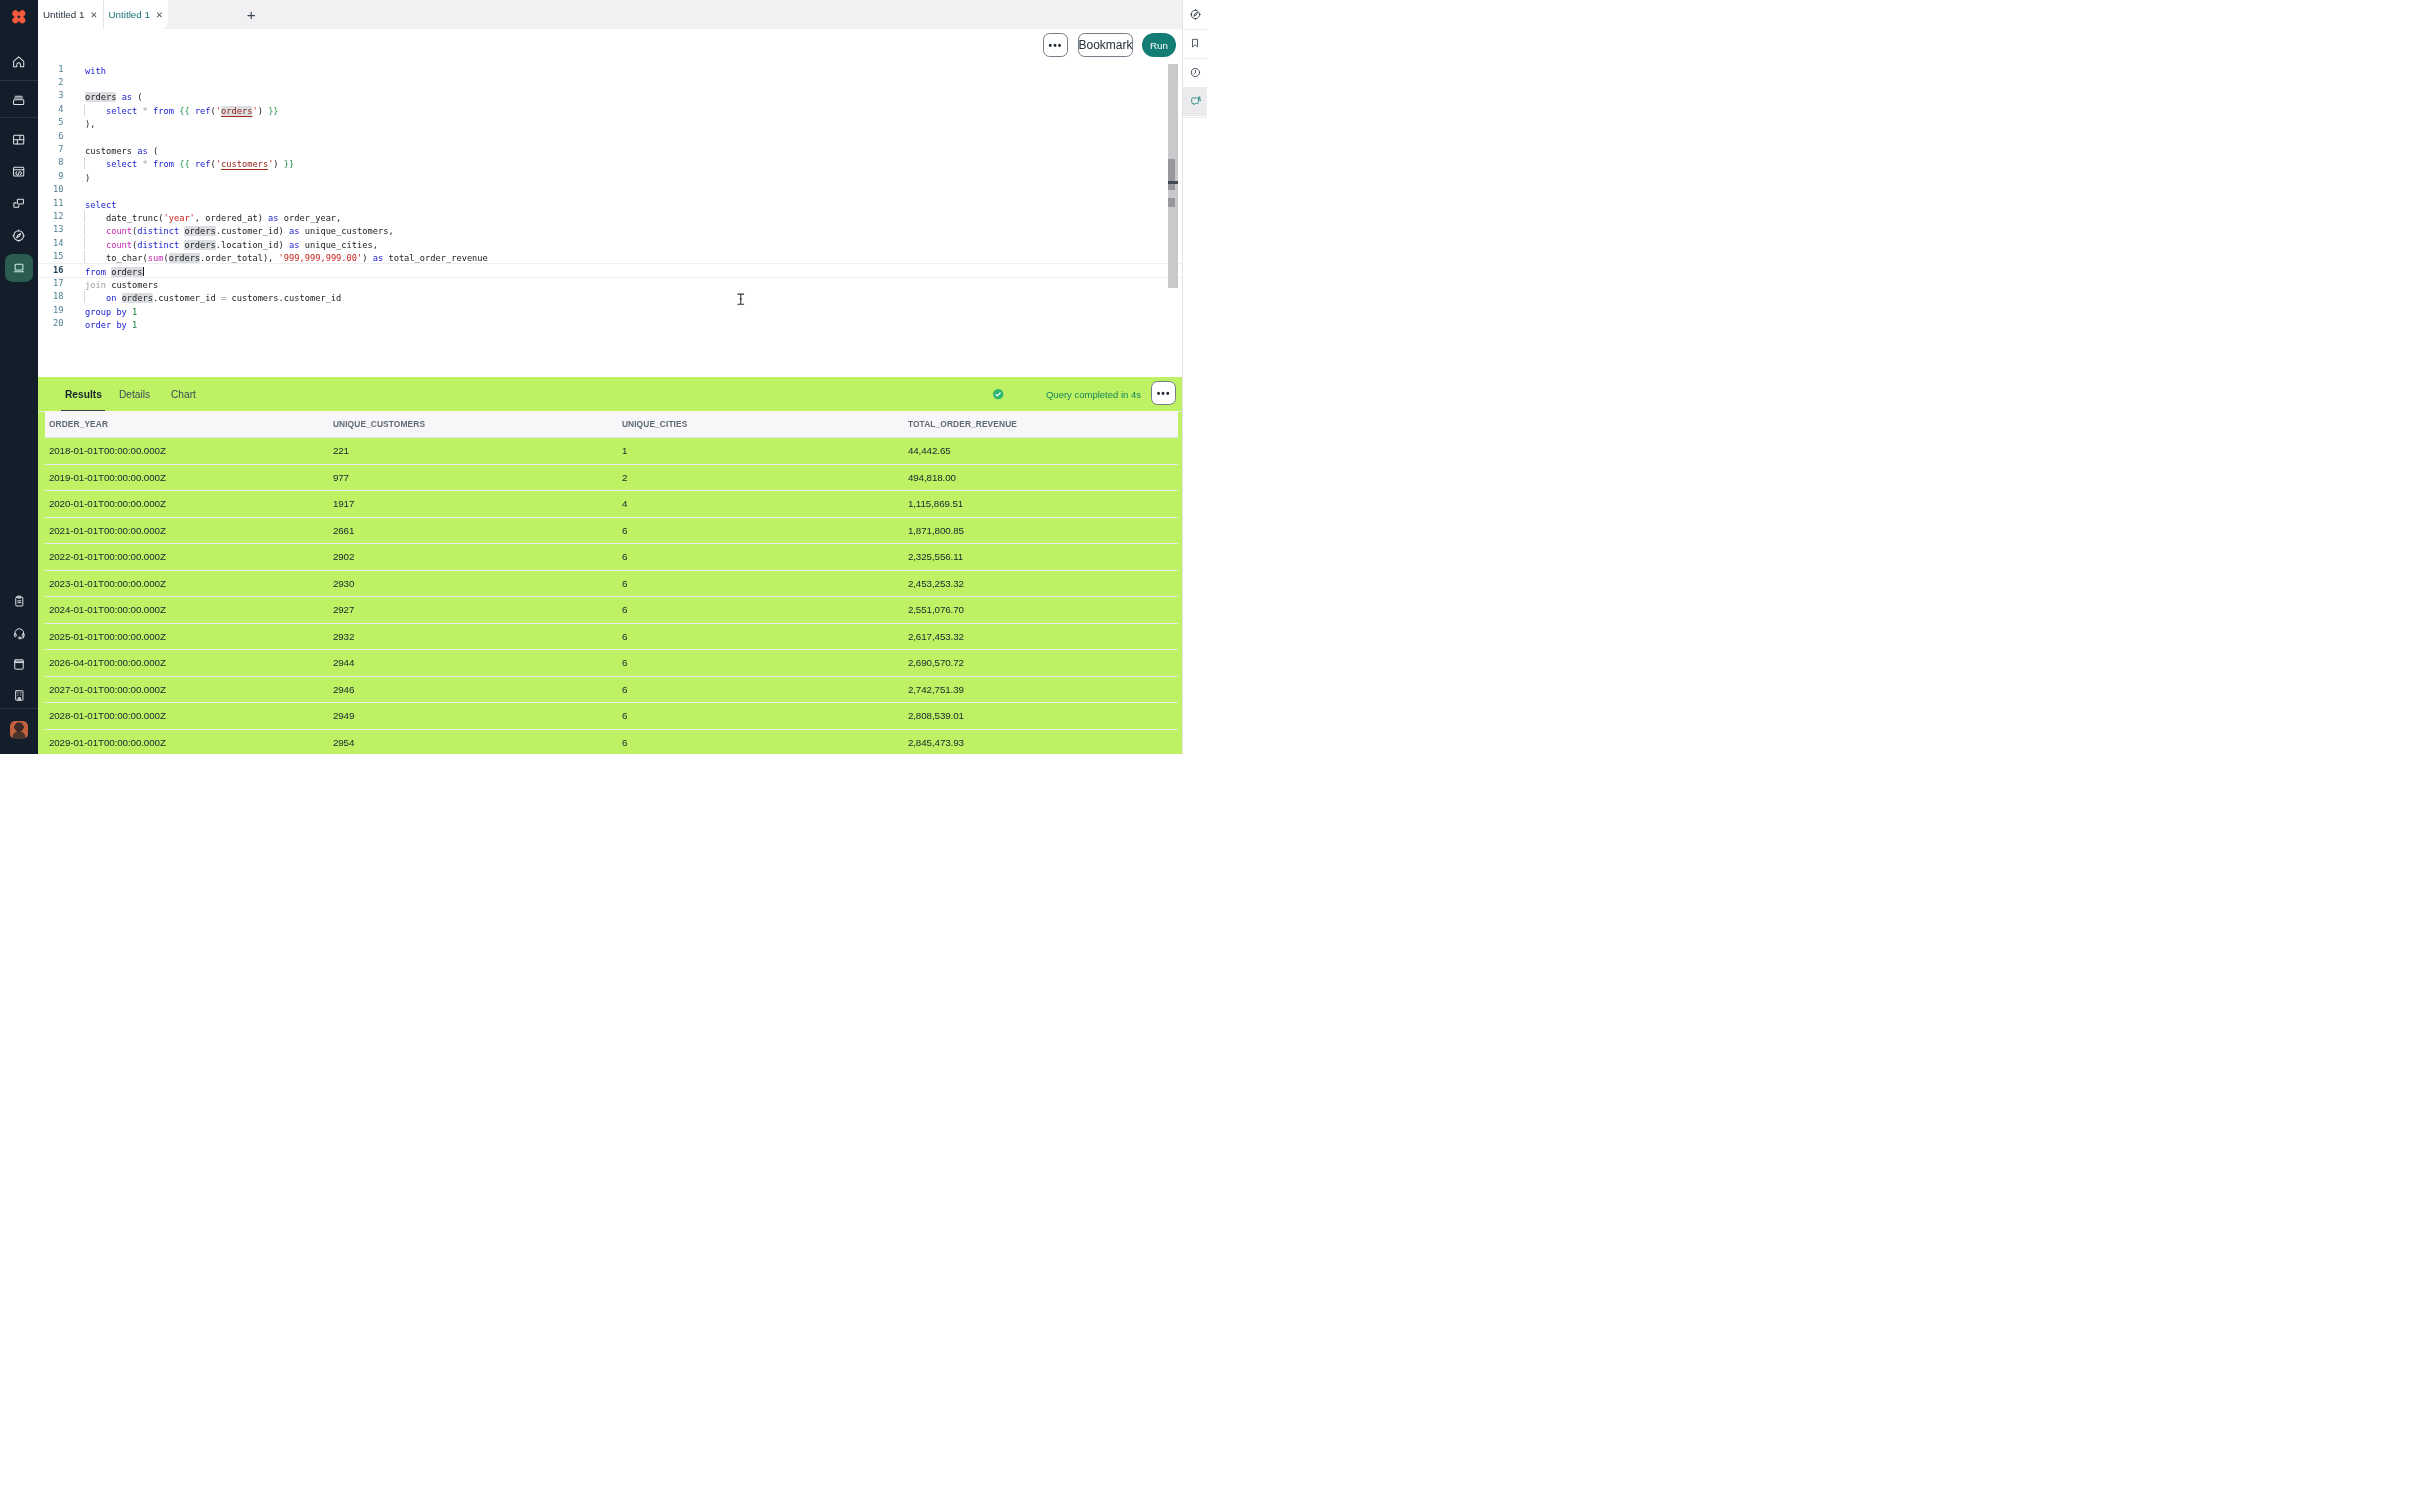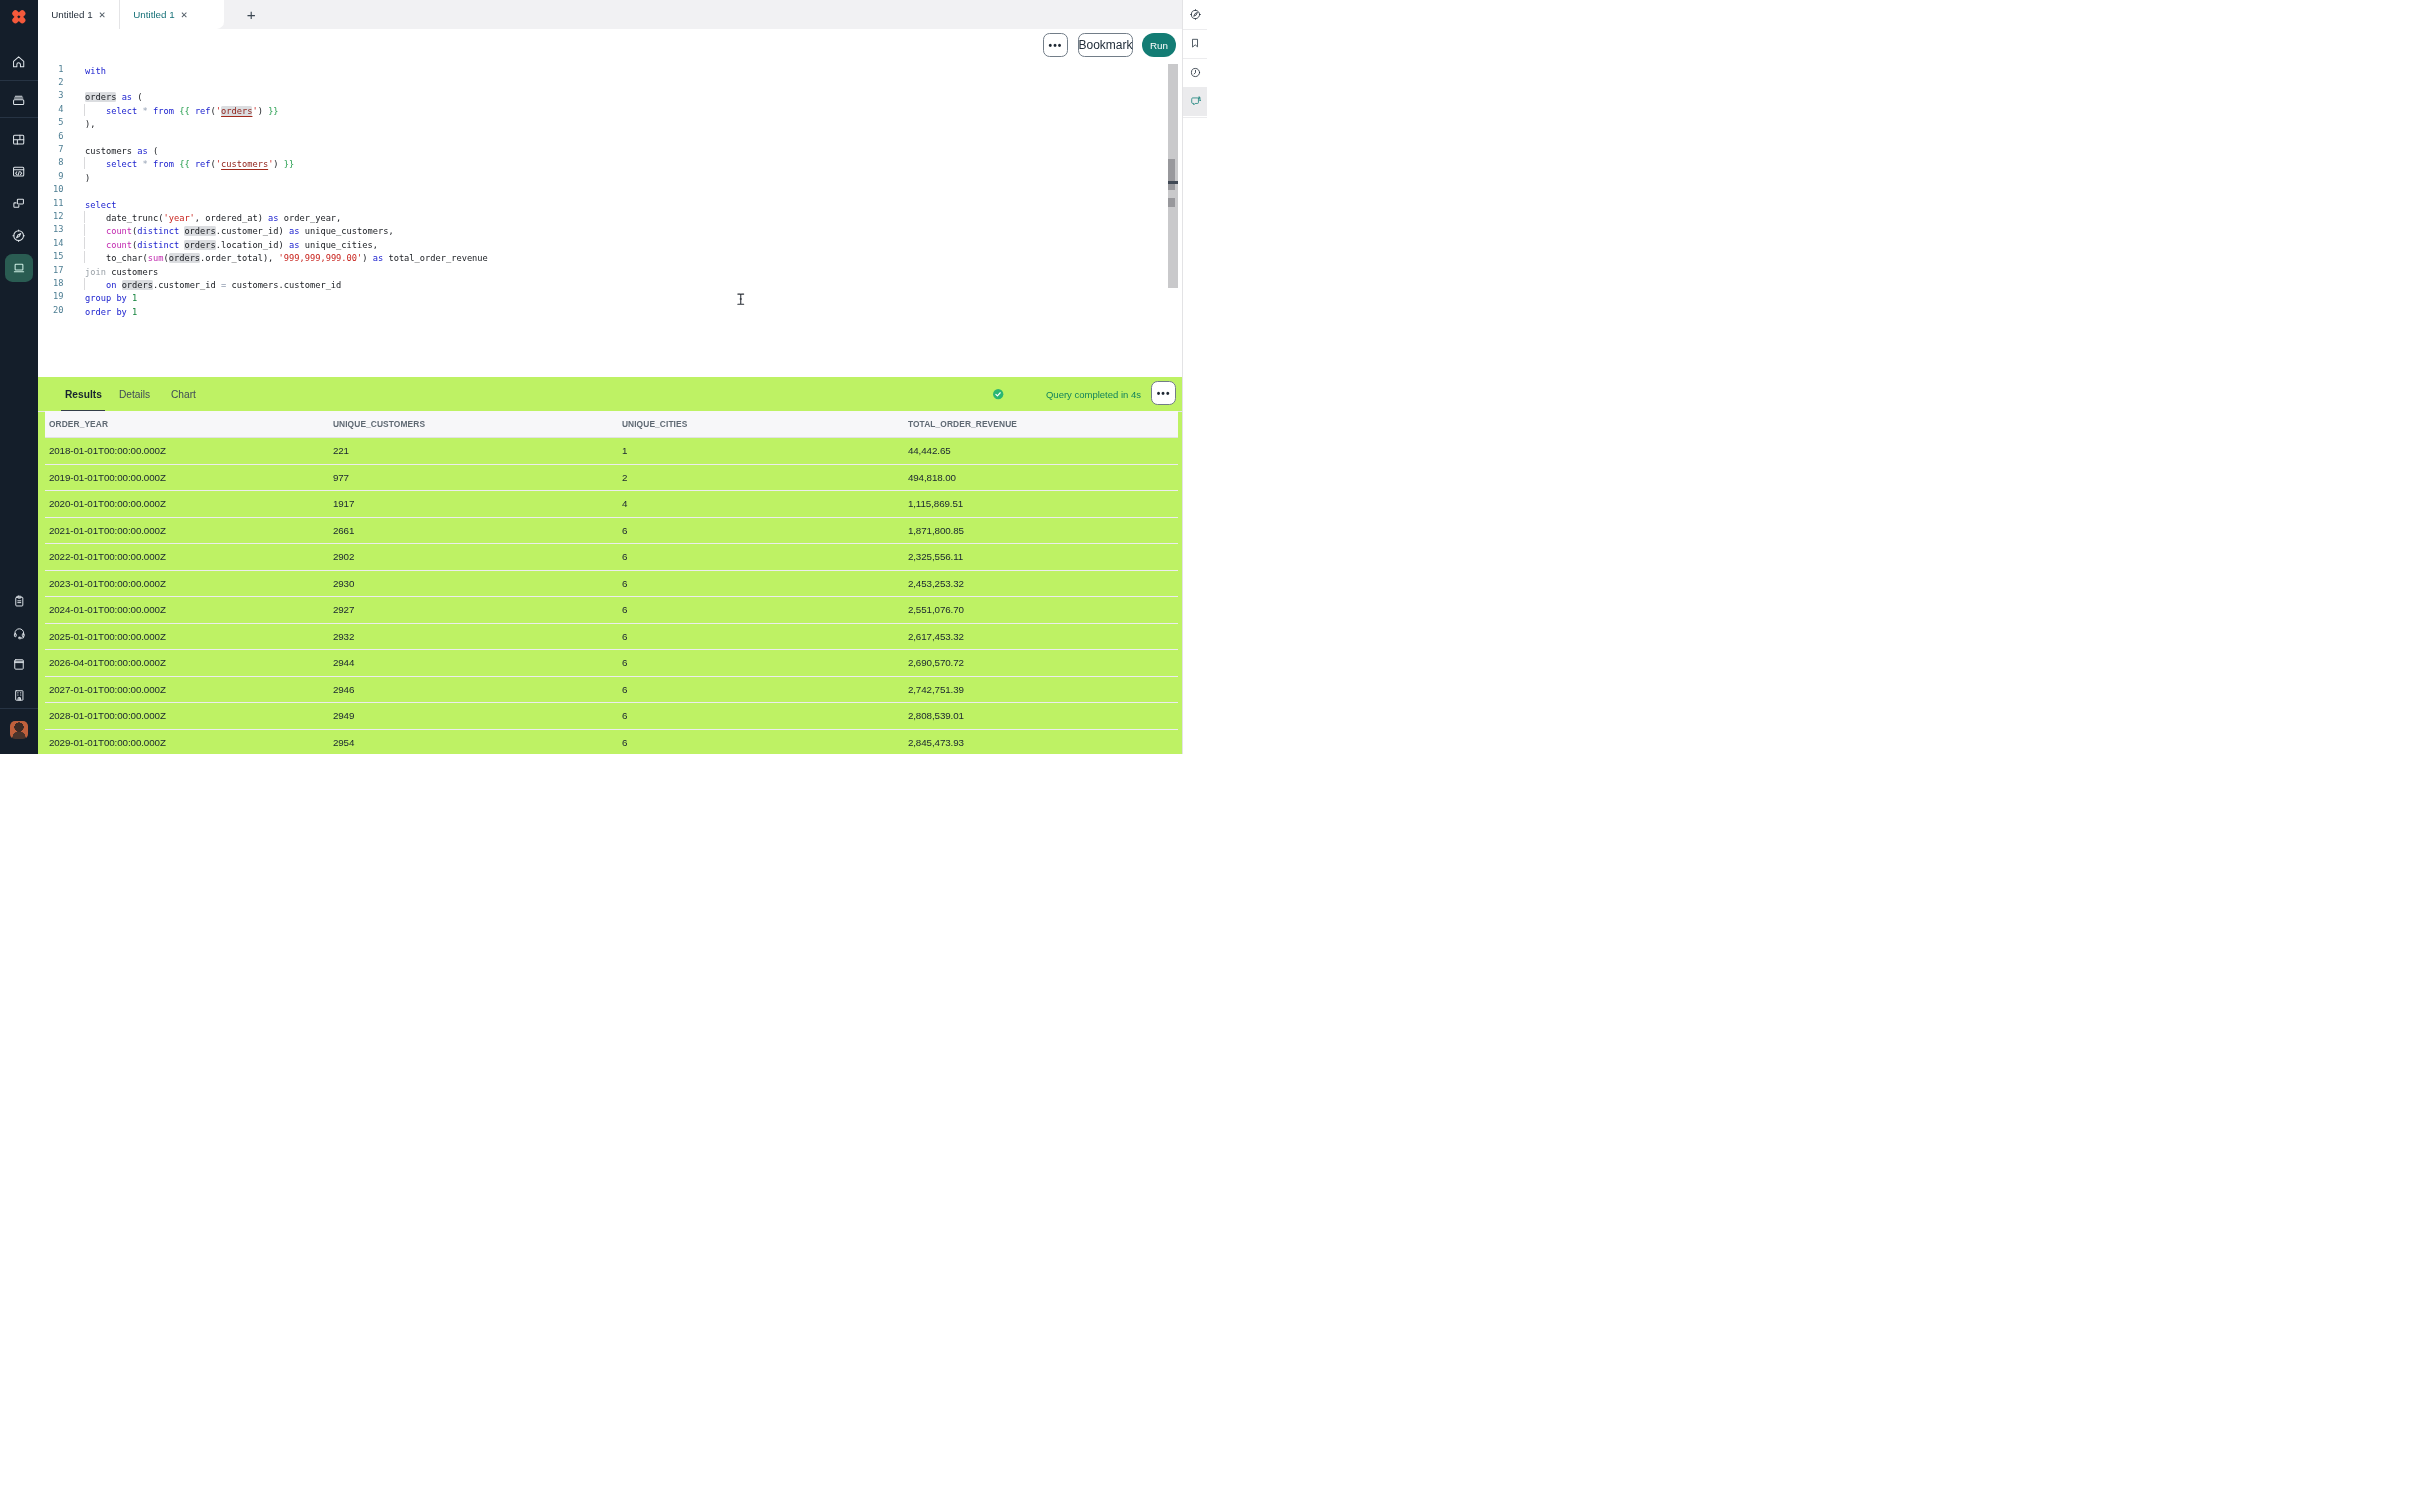--- a/index.html
+++ b/index.html
@@ -12,21 +12,21 @@
   .side-ic svg{stroke:#dfe5ea;fill:none;stroke-width:1.6;stroke-linecap:round;stroke-linejoin:round;}
   .side-sep{position:absolute;left:0;right:0;height:0.7px;background:#273444;}
   .active-pill{position:absolute;left:5.1px;width:28px;height:28px;border-radius:7.3px;background:#2a5c52;display:flex;align-items:center;justify-content:center;cursor:pointer;}
   .active-pill svg{stroke:#cdeee4;fill:none;stroke-width:1.6;stroke-linecap:round;stroke-linejoin:round;}
   #avatar{position:absolute;left:10.2px;width:17.5px;height:17.5px;border-radius:5.1px;cursor:pointer;
           background:radial-gradient(circle at 50% 34%, #3c2b26 0 31%, transparent 32%),
                      radial-gradient(circle at 50% 95%, #4a342c 0 34%, transparent 35%),
                      #c0603c;}
   
   #tabbar{position:absolute;left:38px;top:0;width:1144px;height:29px;background:#f1f1f3;border-bottom:0.7px solid #e3e3e6;}
-  #tabstrip{position:absolute;left:0;top:0;height:29px;width:186px;background:#ffffff;border-radius:0 0 7.3px 0;display:flex;}
+  #tabstrip{position:absolute;left:0;top:0;height:29px;width:130px;background:#ffffff;border-radius:0 0 7.3px 0;display:flex;}
   .tab{position:relative;width:81px;height:29px;display:flex;align-items:center;justify-content:center;gap:5.8px;cursor:pointer;}
   .tab + .tab{border-left:0.7px solid #e4e4e6;}
   .tab .tlabel{font-size:9.8px;color:#28323e;}
   .tab.teal .tlabel{color:#177178;}
   .tab .tclose{font-size:8.7px;color:#515c66;cursor:pointer;}
   #newtab{position:absolute;left:203px;top:4.4px;width:20.4px;height:20.4px;display:flex;align-items:center;justify-content:center;
           font-size:15.3px;color:#3c4752;font-weight:400;cursor:pointer;}
   
   #toolbar{position:absolute;left:38px;top:29px;width:1144px;height:33px;background:#fff;border-bottom:0.7px solid #ebebed;}
   .btn{position:absolute;top:4.4px;height:24px;border:1.1px solid #727d88;border-radius:6.6px;background:#fff;
@@ -207,20 +207,21 @@
         <div class="cl"><span class="ln">6</span><span class="code"></span></div>
         <div class="cl"><span class="ln">7</span><span class="code"><span class="txt">customers</span><span class="txt"> </span><span class="kw">as</span><span class="txt"> (</span></span></div>
         <div class="cl"><span class="ln">8</span><span class="guide"></span><span class="code"><span class="txt">    </span><span class="kw">select</span><span class="txt"> </span><span class="op">*</span><span class="txt"> </span><span class="kw">from</span><span class="txt"> </span><span class="jin">{{</span><span class="txt"> </span><span class="kw">ref</span><span class="txt">(</span><span class="str">'</span><span class="lnk">customers</span><span class="str">'</span><span class="txt">)</span><span class="txt"> </span><span class="jin">}}</span></span></div>
         <div class="cl"><span class="ln">9</span><span class="code"><span class="txt">)</span></span></div>
         <div class="cl"><span class="ln">10</span><span class="code"></span></div>
         <div class="cl"><span class="ln">11</span><span class="code"><span class="kw">select</span></span></div>
         <div class="cl"><span class="ln">12</span><span class="guide"></span><span class="code"><span class="txt">    </span><span class="txt">date_trunc</span><span class="txt">(</span><span class="str">'year'</span><span class="txt">, ordered_at</span><span class="txt">)</span><span class="txt"> </span><span class="kw">as</span><span class="txt"> order_year,</span></span></div>
         <div class="cl"><span class="ln">13</span><span class="guide"></span><span class="code"><span class="txt">    </span><span class="fn">count</span><span class="txt">(</span><span class="kw">distinct</span><span class="txt"> </span><span class="txt hl">orders</span><span class="txt">.customer_id</span><span class="txt">)</span><span class="txt"> </span><span class="kw">as</span><span class="txt"> unique_customers,</span></span></div>
         <div class="cl"><span class="ln">14</span><span class="guide"></span><span class="code"><span class="txt">    </span><span class="fn">count</span><span class="txt">(</span><span class="kw">distinct</span><span class="txt"> </span><span class="txt hl">orders</span><span class="txt">.location_id</span><span class="txt">)</span><span class="txt"> </span><span class="kw">as</span><span class="txt"> unique_cities,</span></span></div>
         <div class="cl"><span class="ln">15</span><span class="guide"></span><span class="code"><span class="txt">    </span><span class="txt">to_char</span><span class="txt">(</span><span class="fn">sum</span><span class="txt">(</span><span class="txt hl">orders</span><span class="txt">.order_total</span><span class="txt">),</span><span class="txt"> </span><span class="str">'999,999,999.00'</span><span class="txt">)</span><span class="txt"> </span><span class="kw">as</span><span class="txt"> total_order_revenue</span></span></div>
+        <div class="cl active"><span class="ln">16</span><span class="code"><span class="kw">from</span><span class="txt"> </span><span class="txt hl">orders</span><span class="cur"></span></span></div>
         <div class="cl"><span class="ln">17</span><span class="code"><span class="gry">join</span><span class="txt"> customers</span></span></div>
         <div class="cl"><span class="ln">18</span><span class="guide"></span><span class="code"><span class="txt">    </span><span class="kw">on</span><span class="txt"> </span><span class="txt hl">orders</span><span class="txt">.customer_id </span><span class="op">=</span><span class="txt"> customers.customer_id</span></span></div>
         <div class="cl"><span class="ln">19</span><span class="code"><span class="kw">group</span><span class="txt"> </span><span class="kw">by</span><span class="txt"> </span><span class="num">1</span></span></div>
         <div class="cl"><span class="ln">20</span><span class="code"><span class="kw">order</span><span class="txt"> </span><span class="kw">by</span><span class="txt"> </span><span class="num">1</span></span></div>
       </div>
   </div>
   <div id="scrollind">
     <div class="th1"></div>
     <div class="dark"></div>
     <div class="th2"></div>

